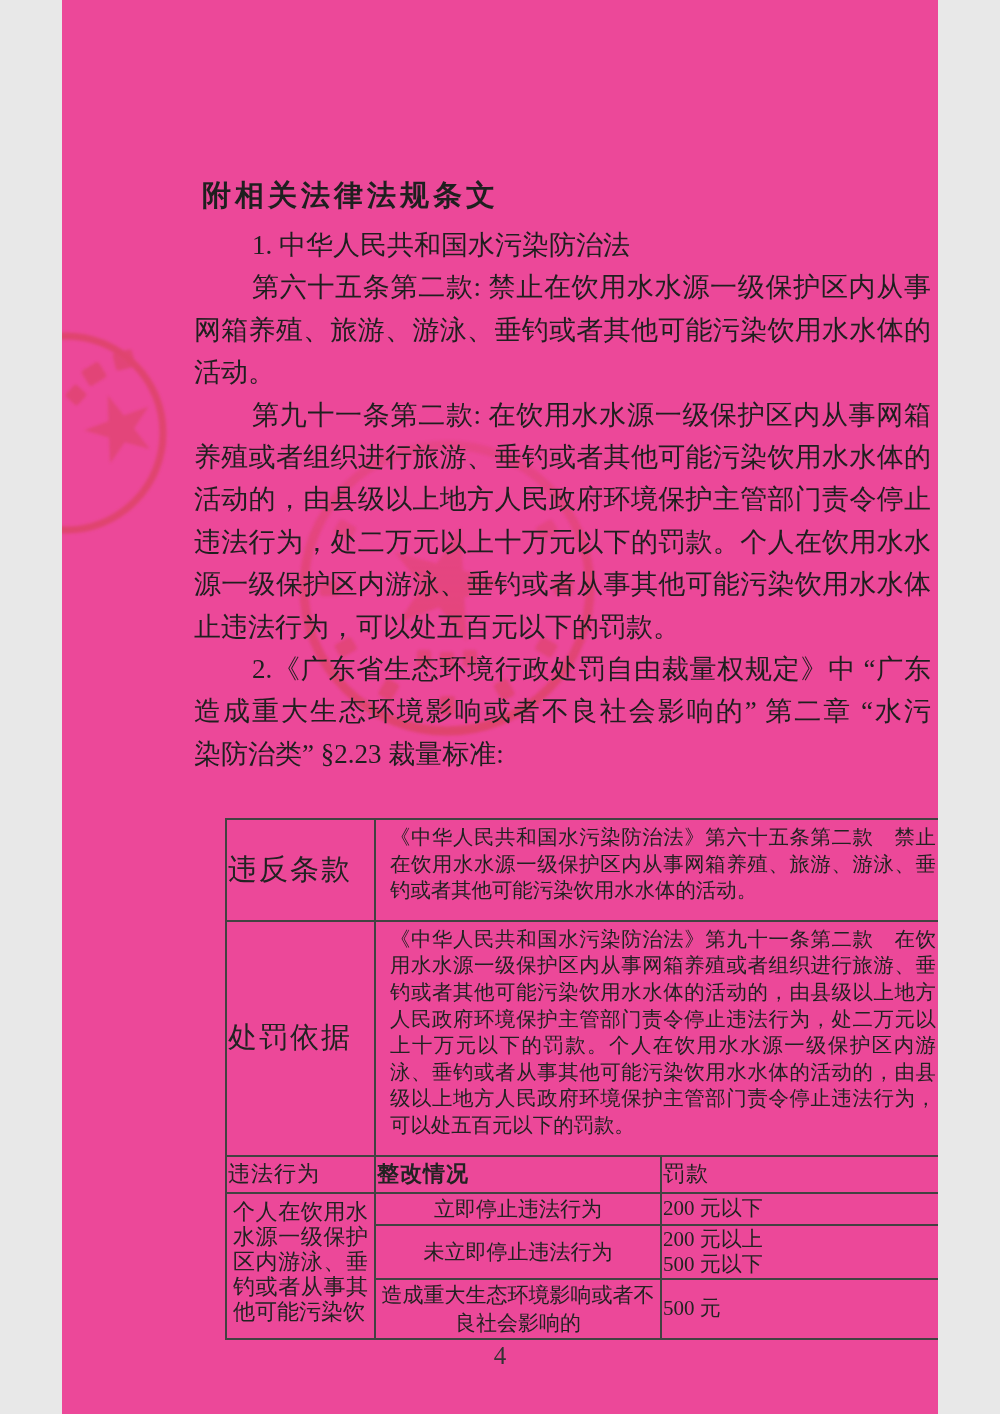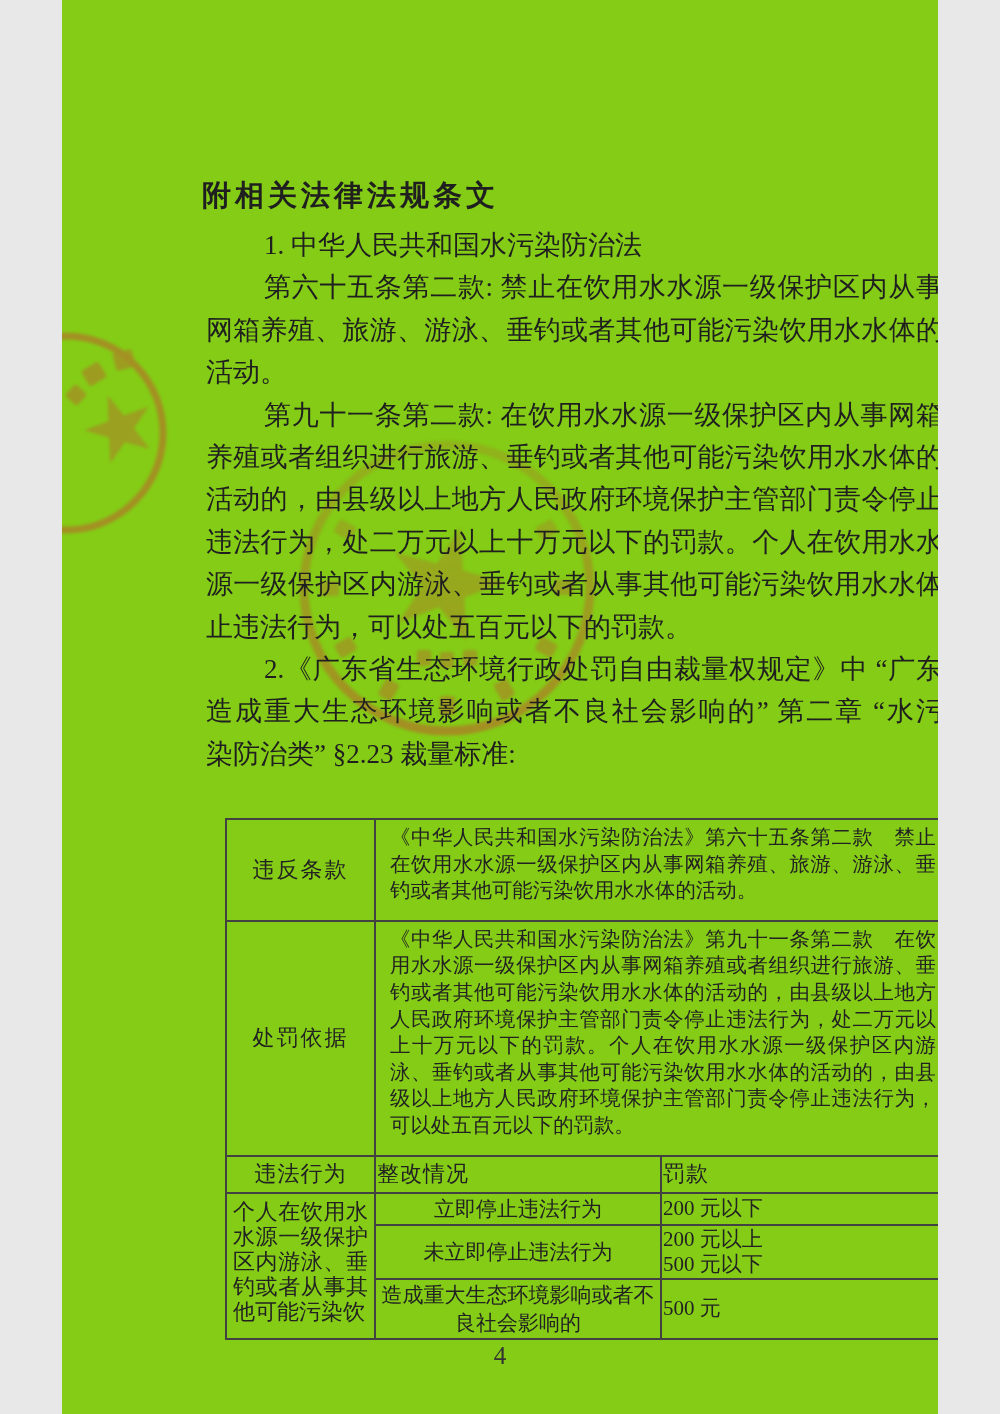--- a/index.html
+++ b/index.html
@@ -1,33 +1,33 @@
 <!DOCTYPE html>
 <html><head>
 <meta charset="utf-8">
 <style>
   html,body{margin:0;padding:0;background:#e8e8e8;}
   .page{
     position:relative;
     width:876px;height:1414px;
     margin:0 auto;
-    background:#84cc16;
+    background:#ec4899;
     overflow:hidden;
     font-family:"Liberation Serif", serif;
     color:#1f1f1f;
   }
   
   .doc-title{
     position:absolute;left:140px;top:176px;
     font-family:"Liberation Sans", sans-serif;
     font-size:29px;font-weight:bold;letter-spacing:4px;
     white-space:nowrap;
   }
   
-  .bodytext{position:absolute;left:144px;top:224px;width:737px;}
+  .bodytext{position:absolute;left:132px;top:224px;width:737px;}
   .bline{
     height:42.4px;line-height:42.4px;
     font-size:27px;
     white-space:nowrap;
   }
   .bline.fill{
     white-space:normal;
     text-align:justify;
     text-align-last:justify;
     text-justify:inter-ideograph;
@@ -41,32 +41,32 @@
     font-size:21px;color:#222;
   }
   .law-table td{border:2px solid #424242;overflow:hidden;}
   .law-table tr.r1{height:99px;}
   .law-table tr.r2{height:215px;}
   .law-table tr.r3{height:37px;}
   .law-table tr.r4{height:32px;}
   .law-table tr.r5{height:52px;margin-top:36px;}
   .law-table tr.r6{height:41px;}
   td.lbl{
-    width:145px;text-align:center;vertical-align:middle;
-    font-size:22px;letter-spacing:2px;
+    width:145px;vertical-align:middle;
+    font-size:29px;letter-spacing:2px;
   }
   td.longtext{
     padding:4px 10px 16px 14px;
     font-size:20.4px;line-height:26.6px;
     text-align:justify;text-justify:inter-ideograph;
     vertical-align:middle;
     border-radius:6px;
   }
   td.hdr{ vertical-align:middle;font-size:22px;letter-spacing:1px;}
-  td.col2{width:450px;}
+  td.col2{width:450px;font-weight:bold;}
   td.col3{width:126px;}
   td.behavior{
     vertical-align:top;
     padding:5px 6px;
     font-size:22px;line-height:25px;
     text-align:justify;text-justify:inter-ideograph;
     letter-spacing:0;
   }
   td.situation{text-align:center;vertical-align:middle;font-size:21px;}
   td.fine{

